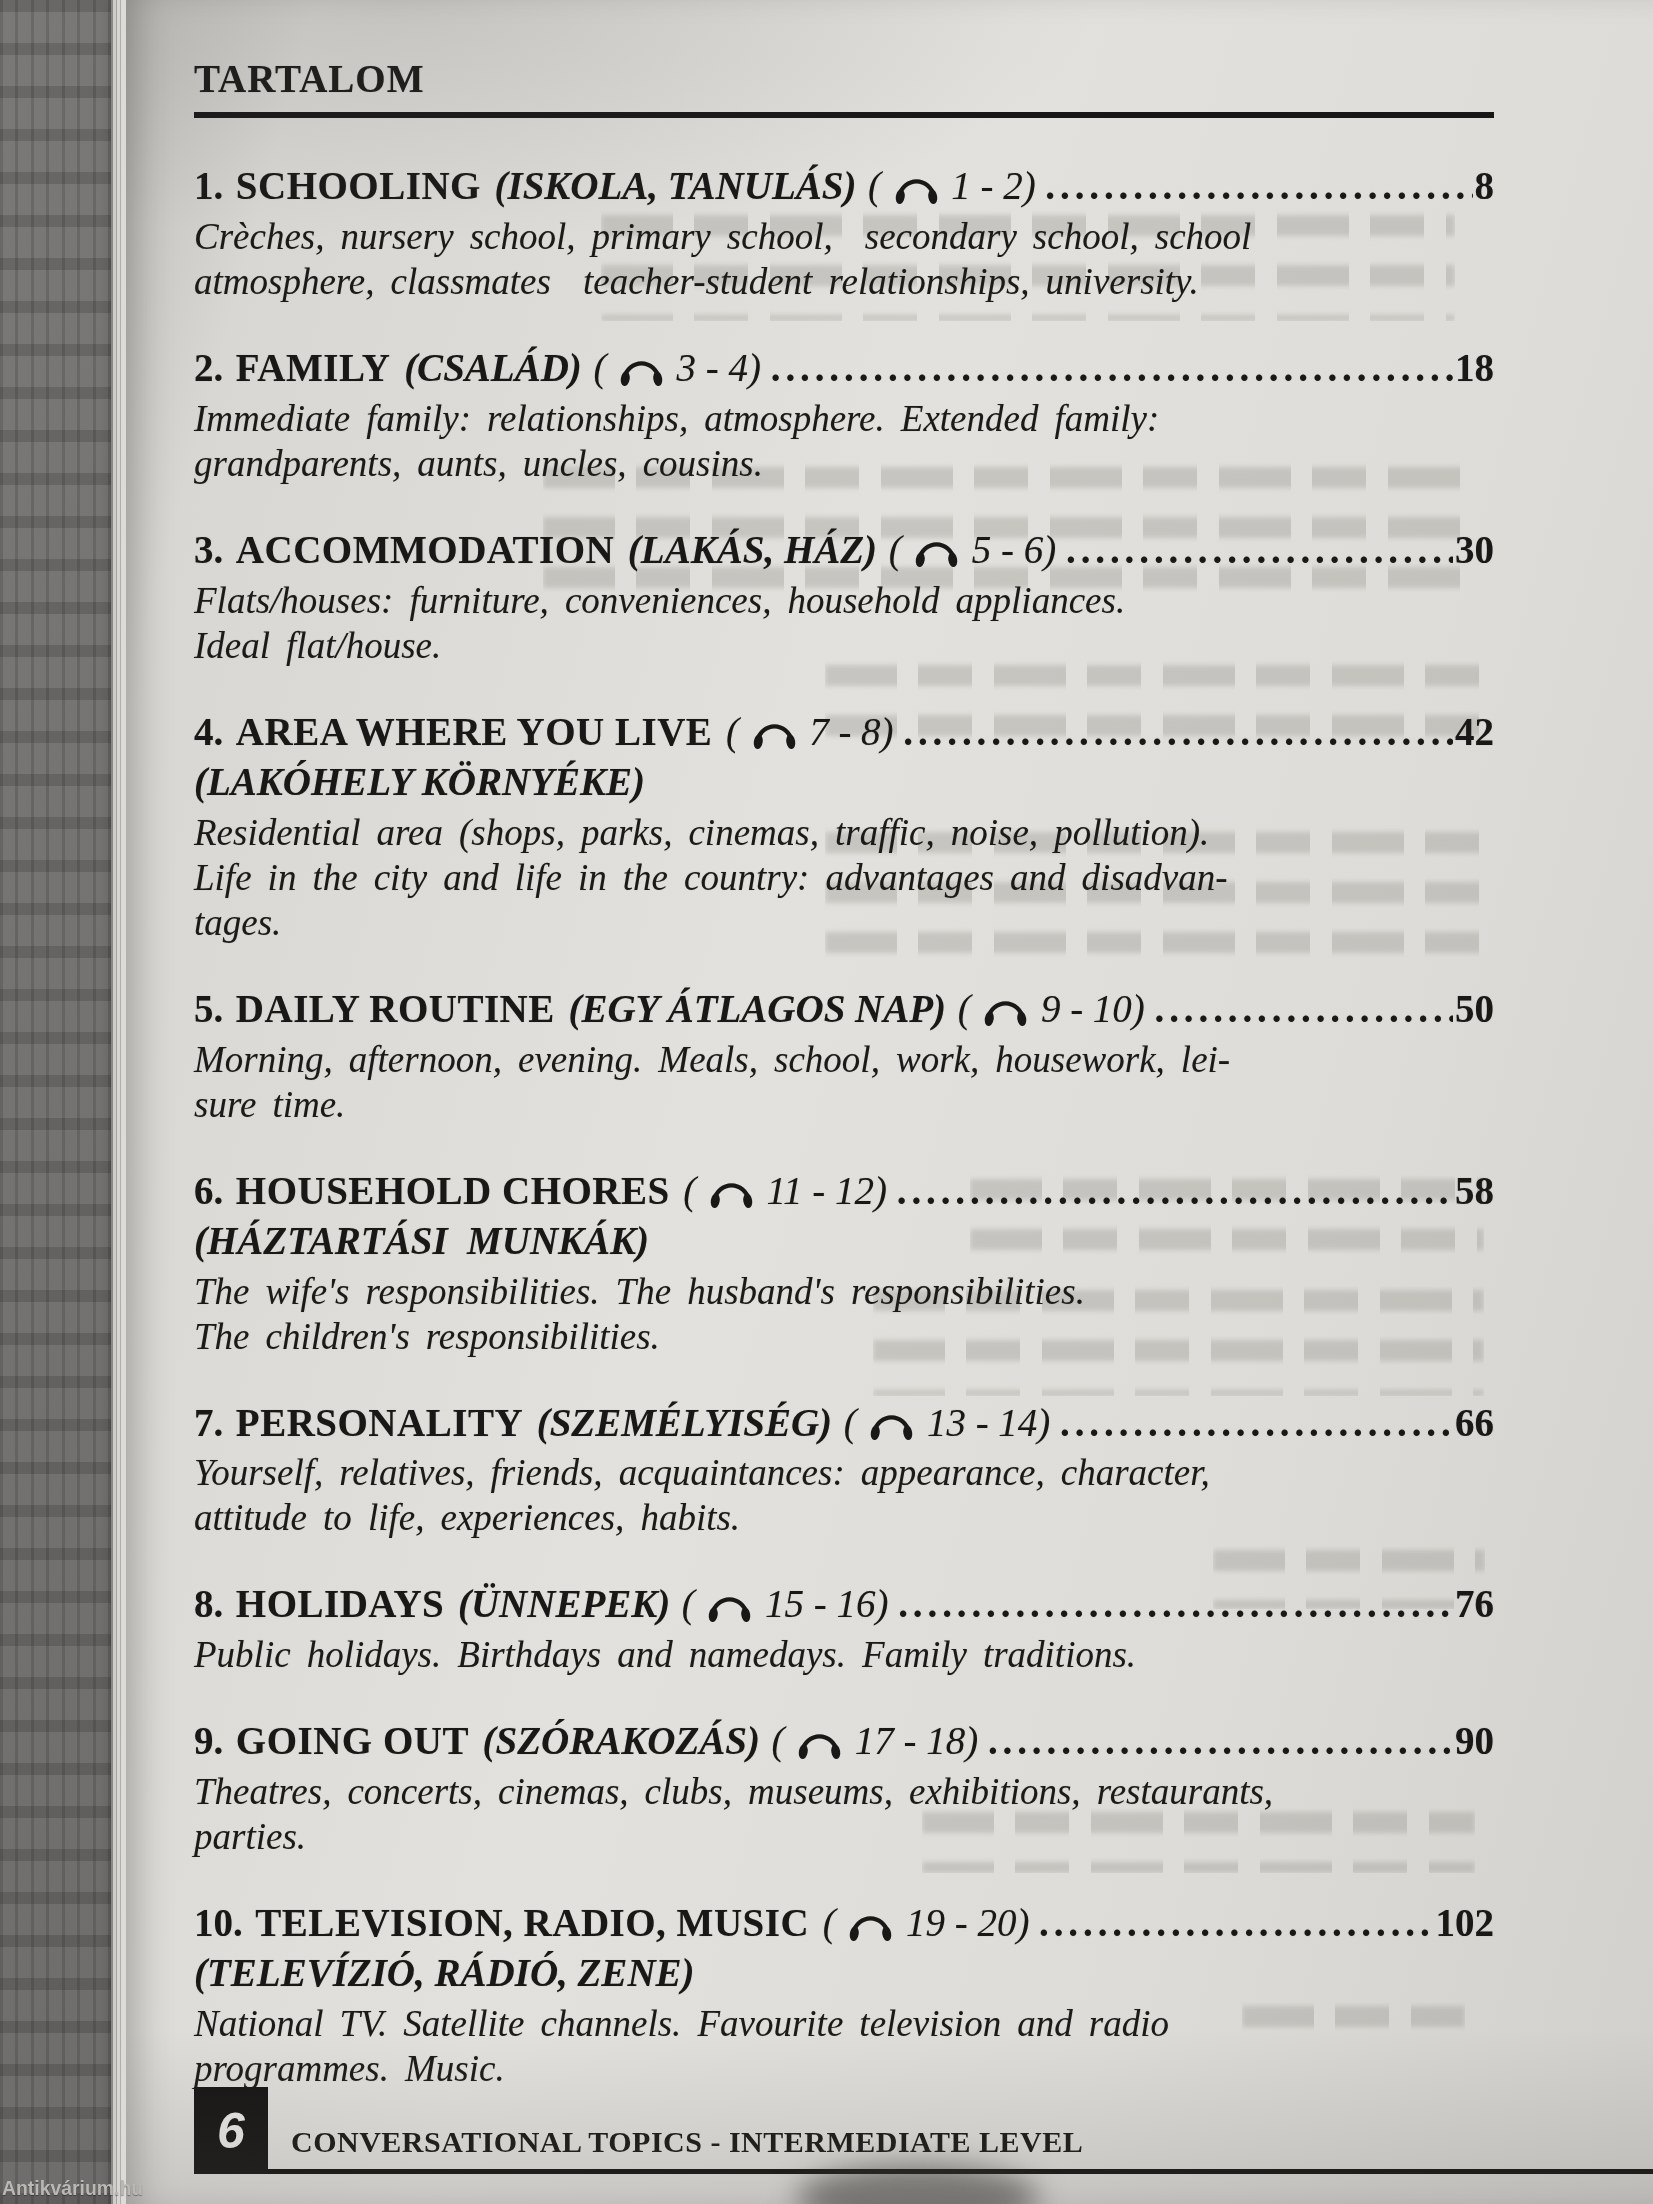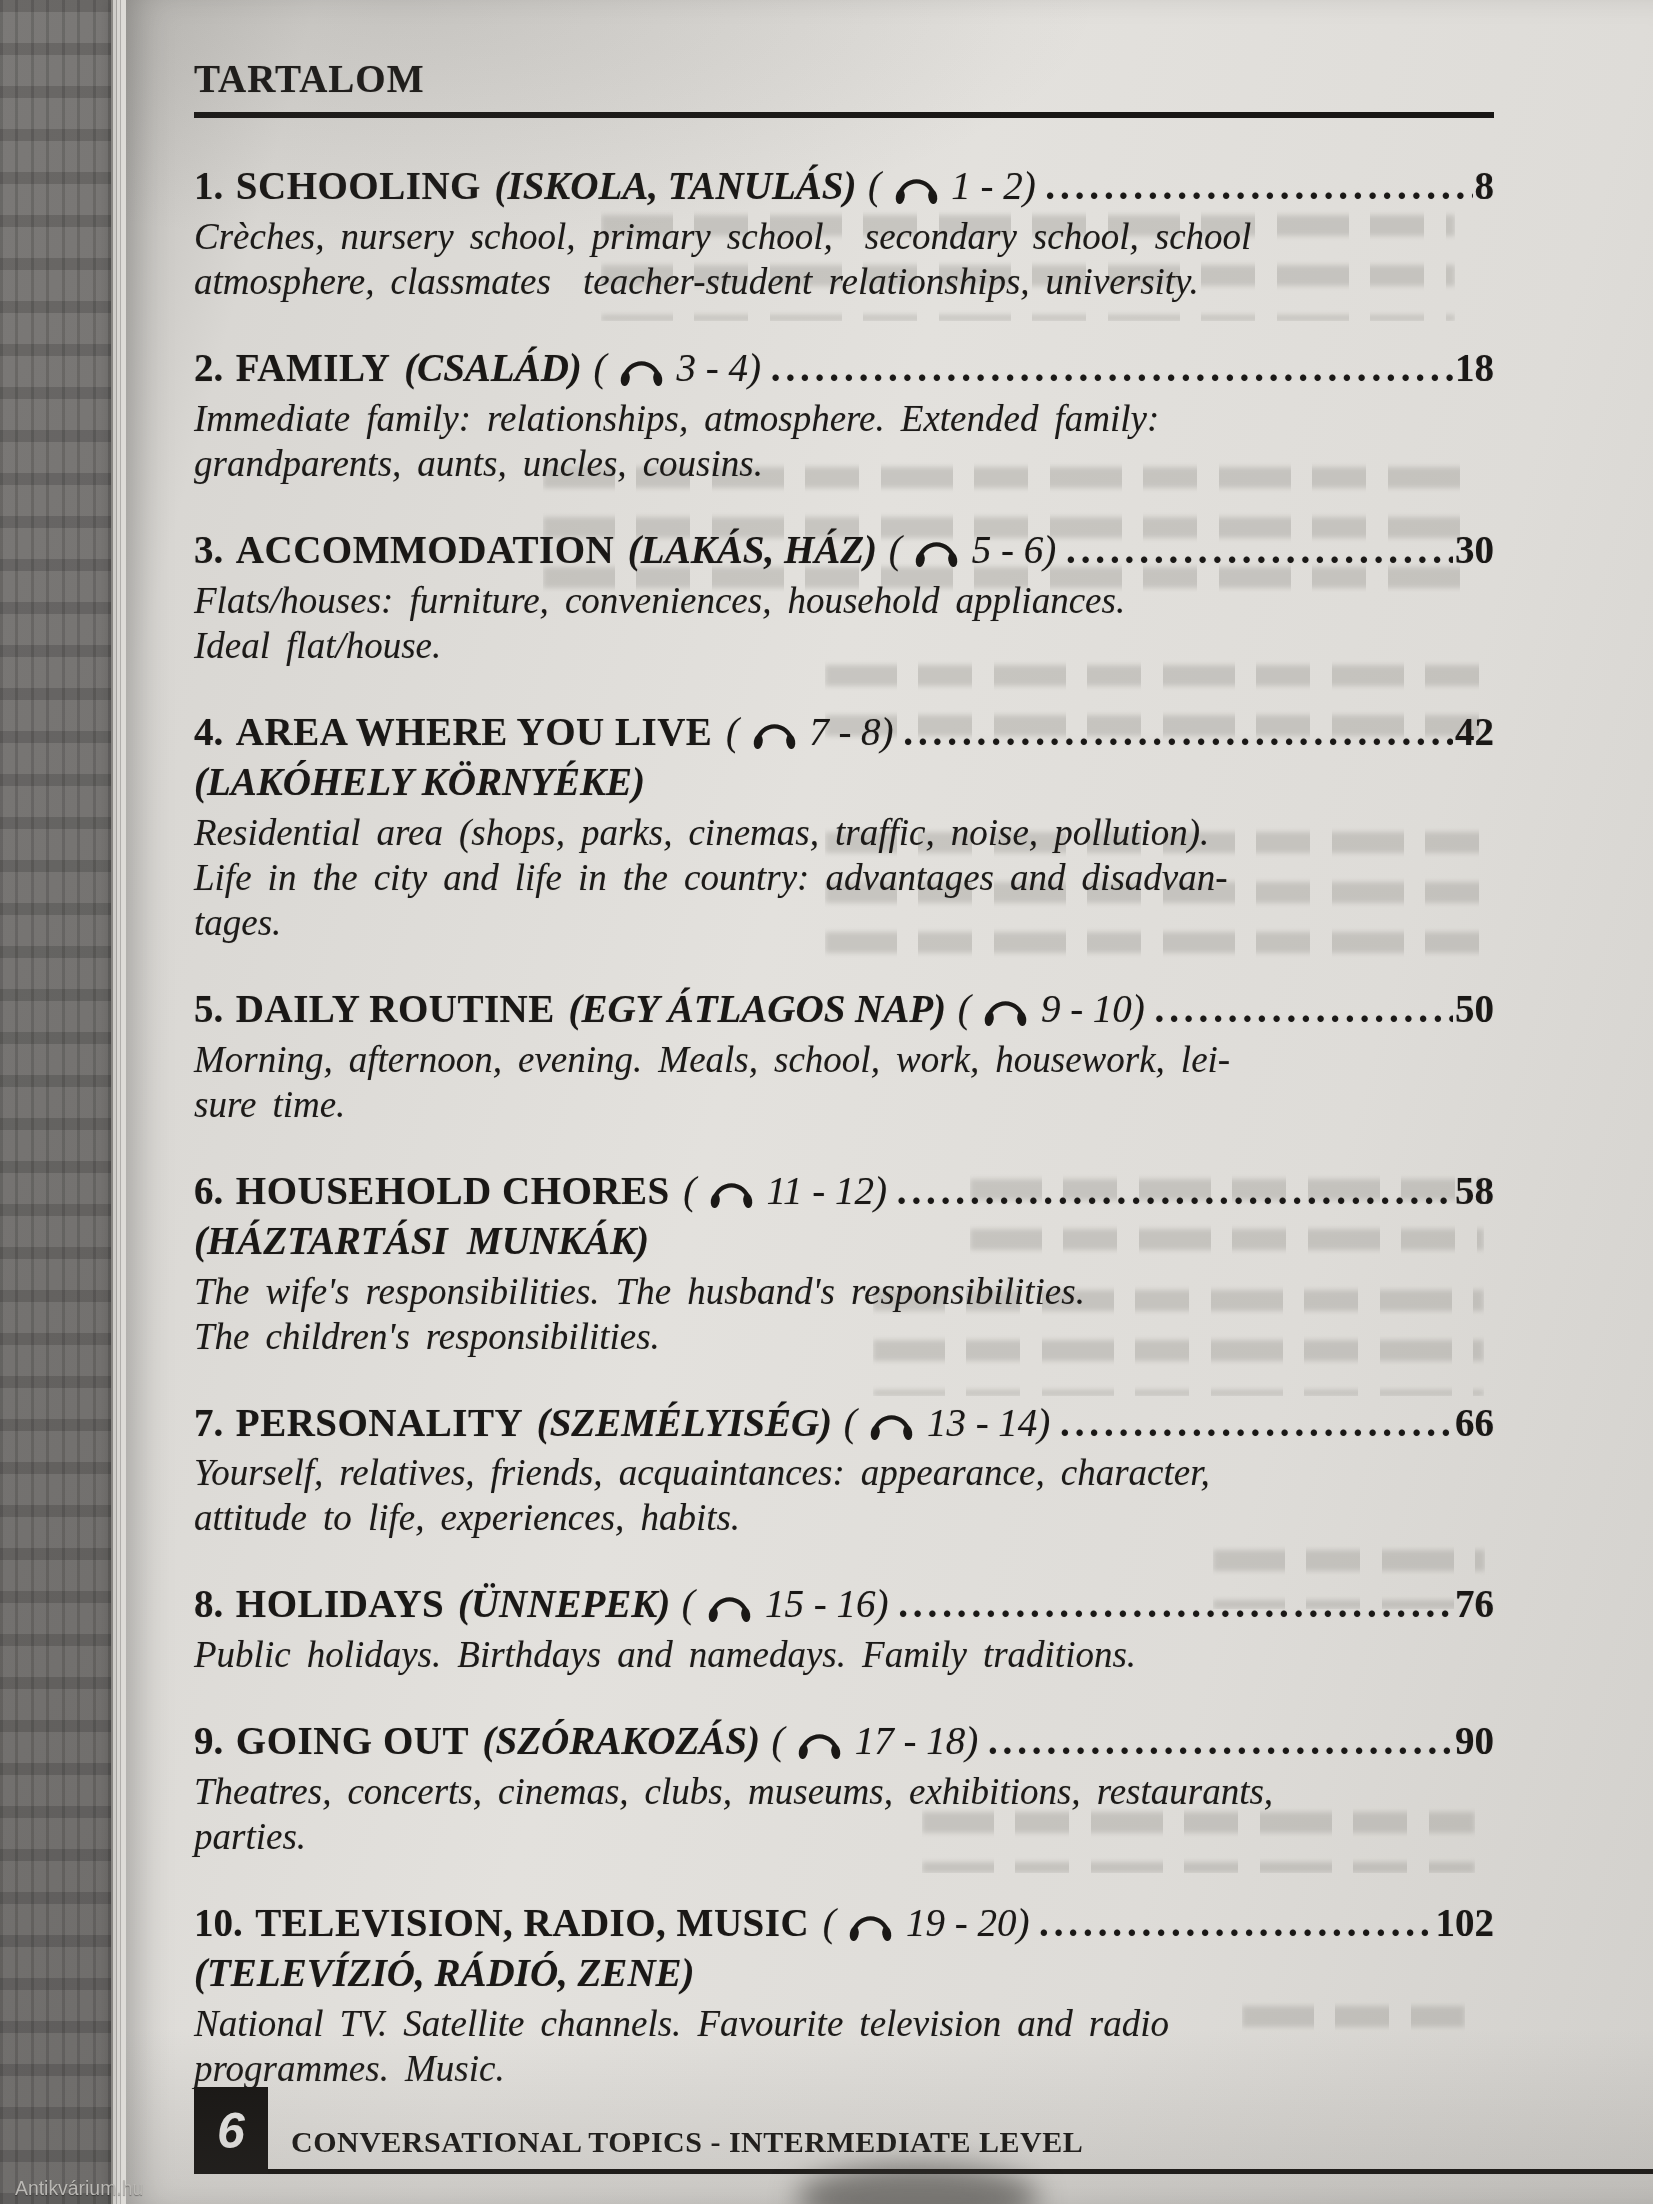--- a/index.html
+++ b/index.html
@@ -66,22 +66,22 @@
   .footer{position:absolute;left:68px;right:0;bottom:31px;display:flex;align-items:flex-end;z-index:2;}
   .page-badge{
     width:74px;height:87px;background:#171513;color:#e9e8e6;flex:0 0 auto;
     display:flex;align-items:center;justify-content:center;
     font-family:"Liberation Sans","DejaVu Sans",sans-serif;font-style:italic;font-weight:bold;font-size:50px;
   }
   .footer-right{flex:1;border-bottom:5.8px solid #151311;padding:0 0 9.7px 23px;}
   .footer-text{font-weight:bold;font-size:30px;letter-spacing:0.5px;color:#1a1816;white-space:nowrap;}
   
   .watermark{
-    position:absolute;left:15px;bottom:4.9px;z-index:4;
-    font-family:"Liberation Sans","DejaVu Sans",sans-serif;font-weight:normal;font-size:19.4px;color:#bab8b4;
+    position:absolute;left:2px;bottom:4.9px;z-index:4;
+    font-family:"Liberation Sans","DejaVu Sans",sans-serif;font-weight:bold;font-size:19.4px;color:#bab8b4;
     text-shadow:0 1px 1px rgba(0,0,0,.35);
   }
 </style>
 </head>
 <body>
 
 <div class="page">
   <div class="sheet-edges"></div>
 
   <div class="ghost" style="left:475px;top:206px;width:854px;height:115px;"></div>

